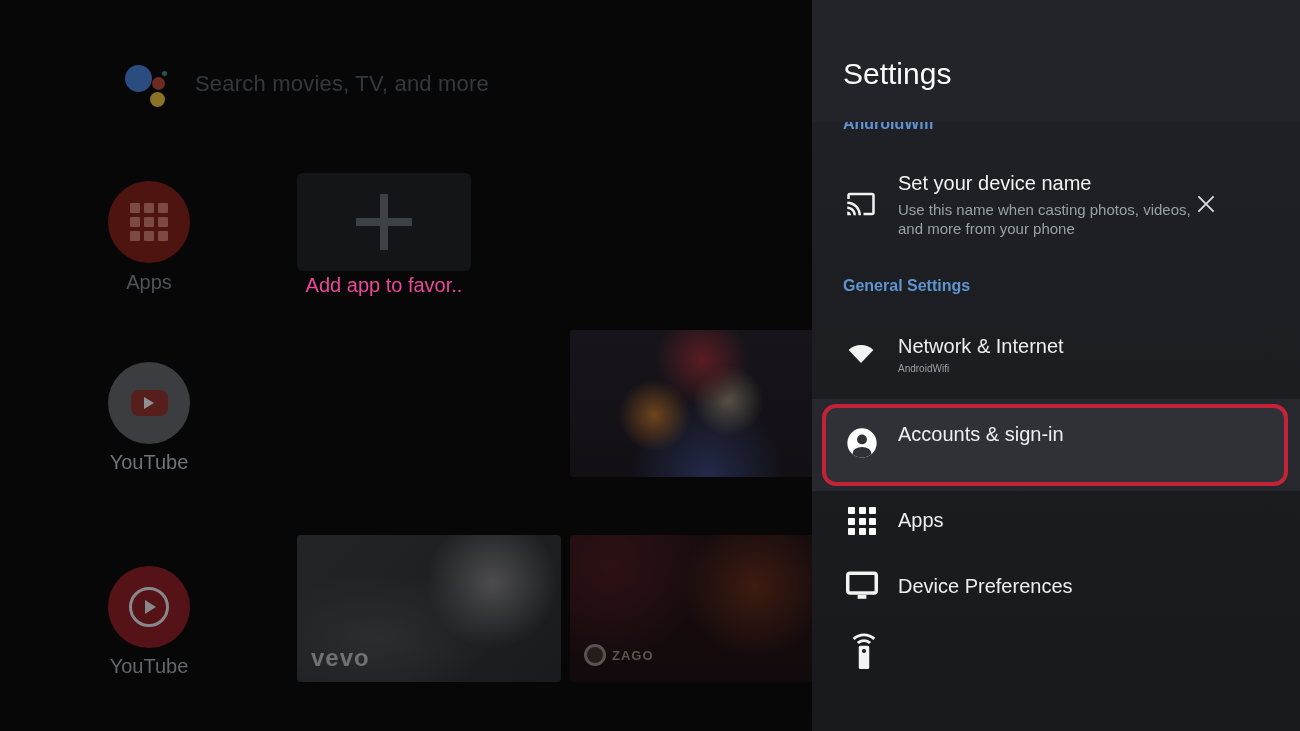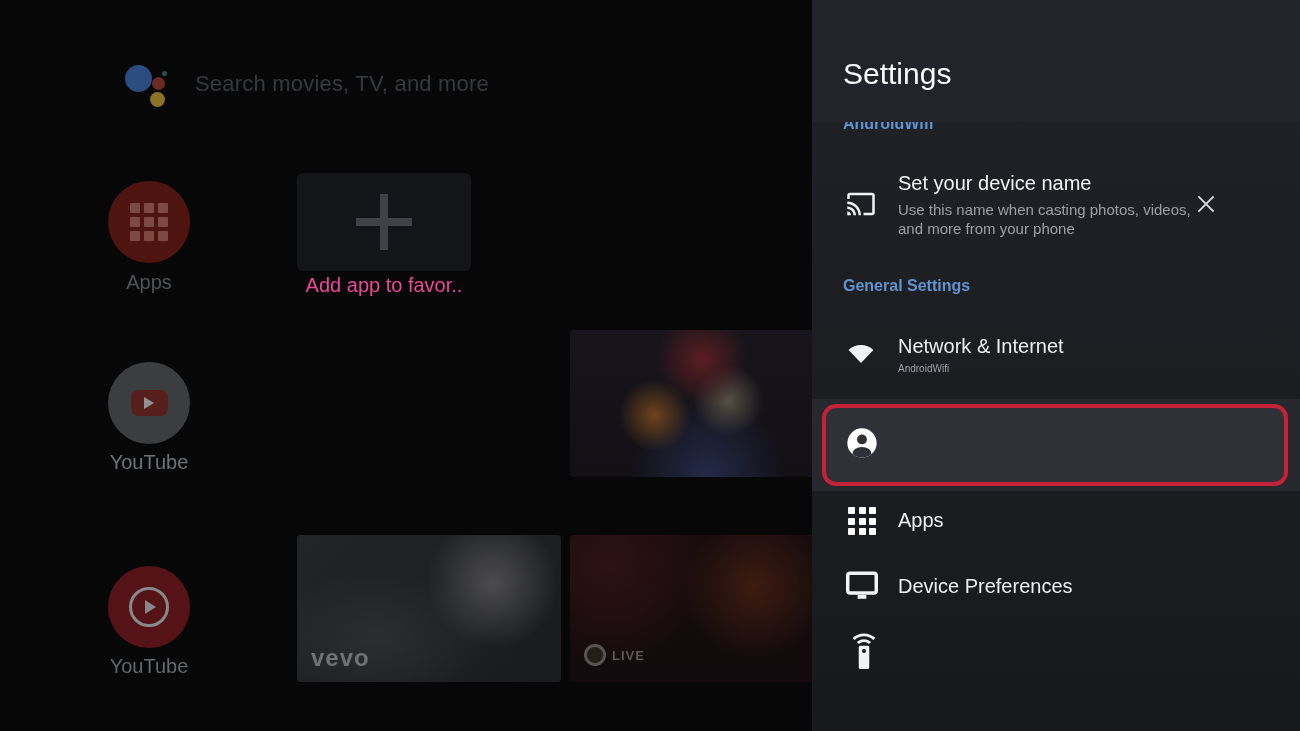--- a/index.html
+++ b/index.html
@@ -167,21 +167,21 @@
       </div>
   </div>
   <div class="abs row-label lbl-yt2">YouTube</div>
 
   <div class="abs thumb thumb-vevo">
     <span class="badge-vevo">vevo</span>
   </div>
   <div class="abs thumb thumb-zago">
     <span class="zago-logo">
       <span class="zago-disc"></span>
-      <span class="zago-text">LIVE</span>
+      <span class="zago-text">ZAGO</span>
     </span>
   </div>
 
   <div class="abs panel">
 
     <div class="section-label sec-suggestions">AndroidWifi</div>
 
     <div class="panel-header">
       <div class="settings-title">Settings</div>
     </div>
@@ -221,20 +221,21 @@
               <circle cx="12" cy="12" r="11"></circle>
             </clipPath>
           </defs>
         <circle cx="12" cy="12" r="11" fill="#ffffff"></circle>
         <g clip-path="url(#accClip)" fill="#2f3136">
           <circle cx="12" cy="9.3" r="3.7"></circle>
           <ellipse cx="12" cy="19.6" rx="7" ry="4.6"></ellipse>
         </g>
       </svg>
     </div>
+    <div class="item-title accounts-title">Accounts &amp; sign-in</div>
 
     <div class="apps-icon">
       <i></i>
         <i></i>
         <i></i>
         <i></i>
         <i></i>
         <i></i>
         <i></i>
         <i></i>

